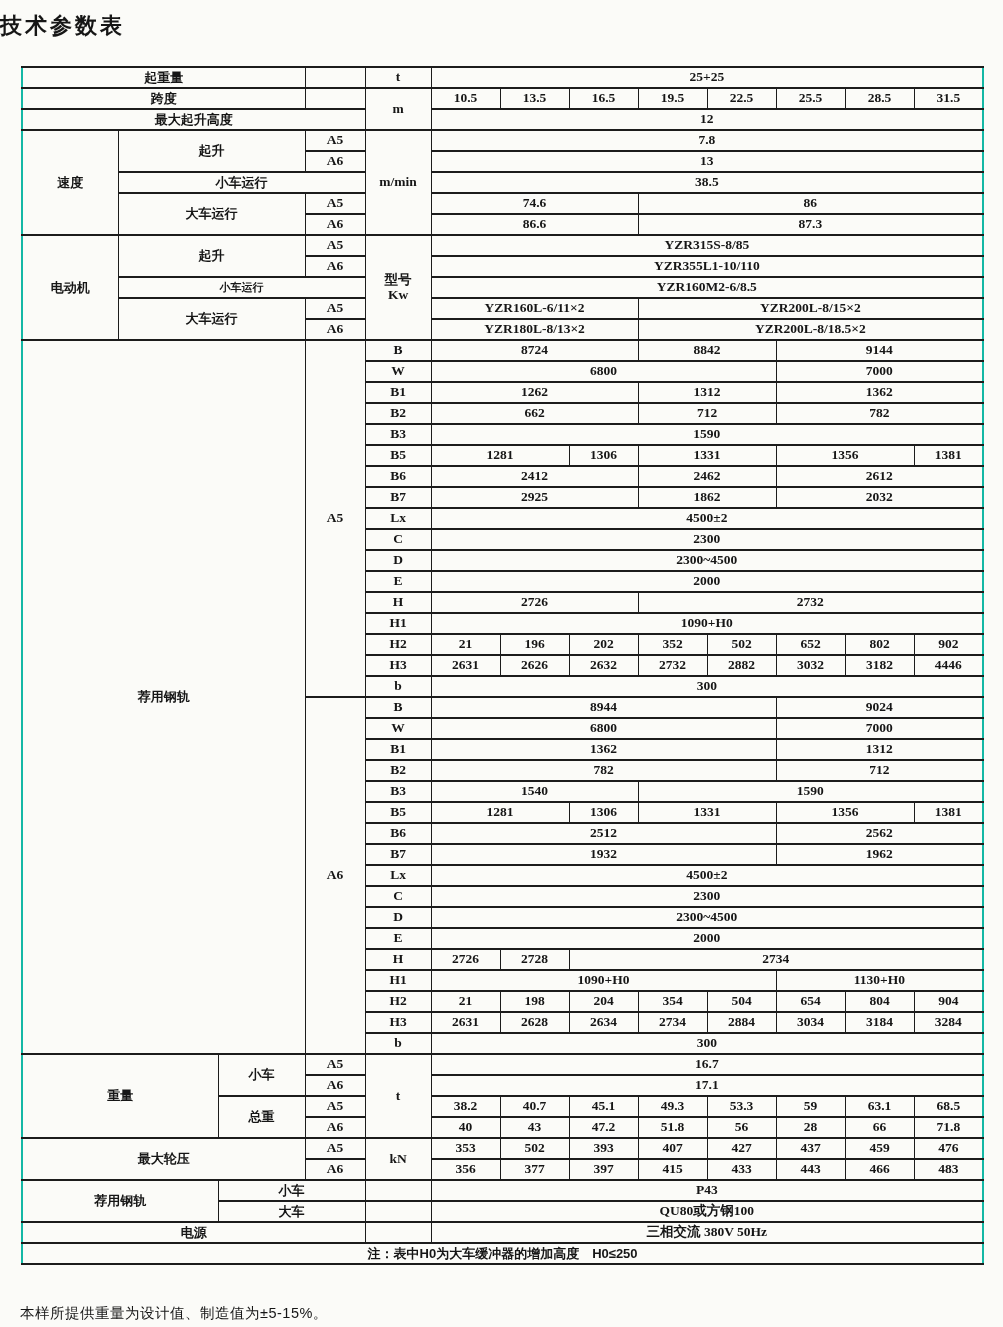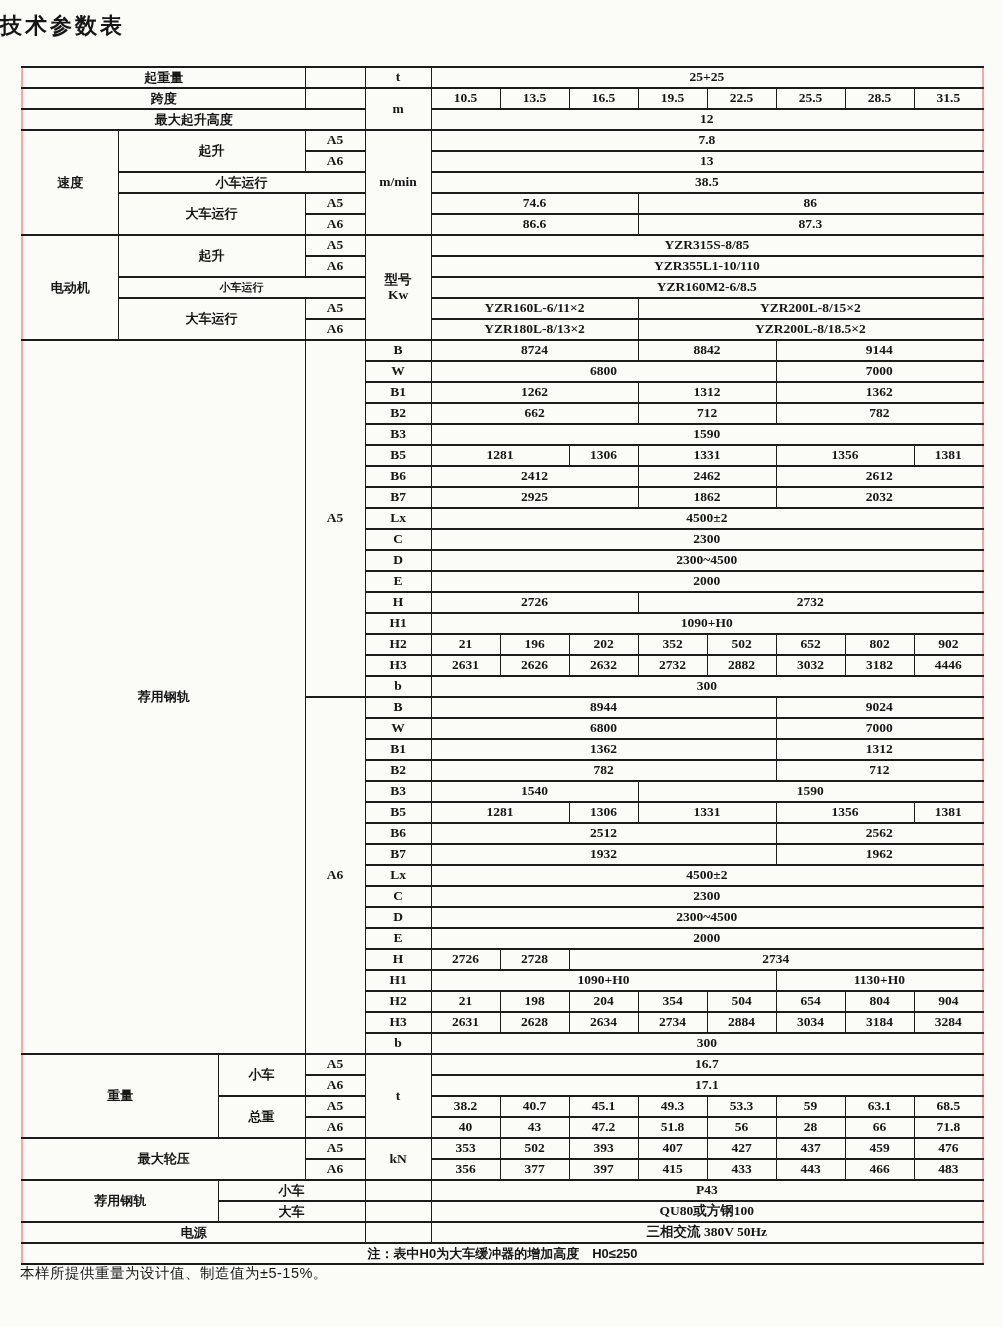--- a/index.html
+++ b/index.html
@@ -11,39 +11,39 @@
     color:#161616;
     overflow:hidden;
   }
   .page-title{
     position:absolute;top:11px;left:0;width:100%;
     font-size:22px;font-weight:bold;letter-spacing:3px;
   }
   table.spec{
     position:absolute;left:21px;top:66px;width:962px;
     border-collapse:collapse;table-layout:fixed;
-    border:2px solid #fca5a5;
+    border:2px solid #14b8a6;
   }
   table.spec td{
     border:1px solid #1c1c1c;
     border-top-width:2px;border-bottom-width:2px;
     height:19px;
     padding:0 1px;
     text-align:center;vertical-align:middle;
     font-family:"Liberation Serif","DejaVu Serif",serif;
     font-weight:bold;font-size:13.5px;line-height:1.05;
     overflow:hidden;white-space:nowrap;
   }
   table.spec td.zh{
     font-family:"Liberation Sans","DejaVu Sans",sans-serif;
     font-size:13px;white-space:normal;
   }
   table.spec td.sm{font-size:11px;}
   .footer-note{
-    position:absolute;left:20px;top:1264px;
+    position:absolute;left:20px;top:1304px;
     font-size:14.5px;letter-spacing:0.5px;
   }
 </style>
 </head>
 <body>
 
 <div class="page-title">技术参数表</div>
 
 <table class="spec">
   <colgroup>

